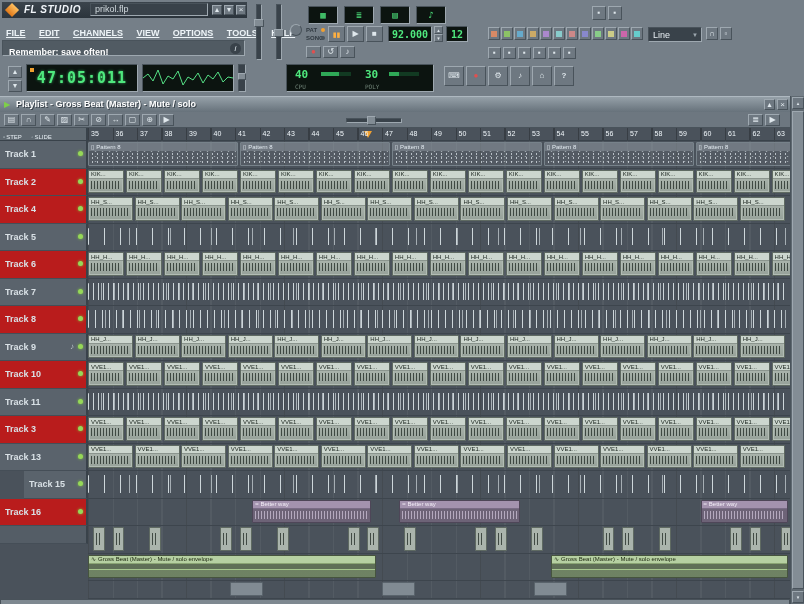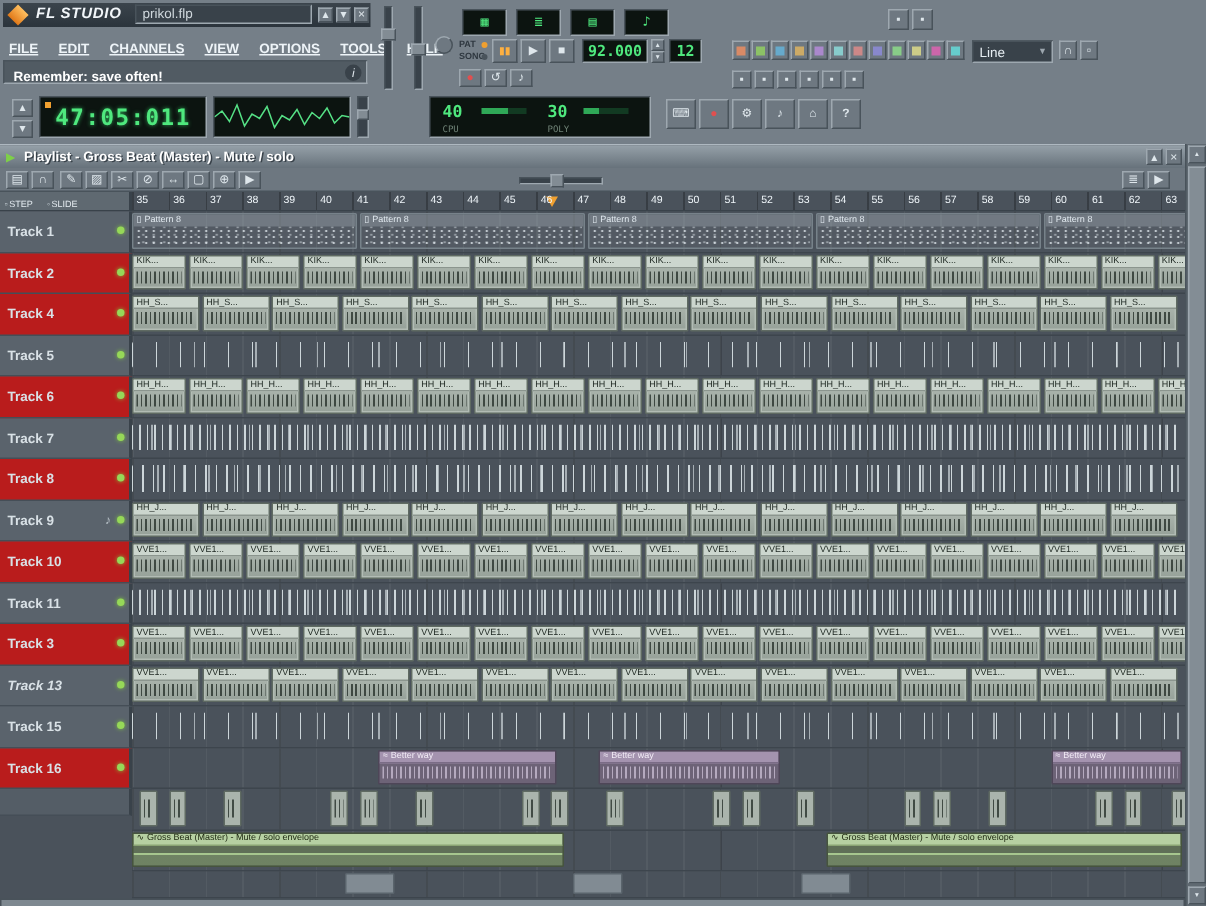--- a/index.html
+++ b/index.html
@@ -371,22 +371,22 @@
         <div class="tname alt" style="height: 27.5px;"><span class="tlabel">Track 2</span><span class="led"></span></div>
         <div class="tname alt" style="height: 27.5px;"><span class="tlabel">Track 4</span><span class="led"></span></div>
         <div class="tname" style="height: 27.5px;"><span class="tlabel">Track 5</span><span class="led"></span></div>
         <div class="tname alt" style="height: 27.5px;"><span class="tlabel">Track 6</span><span class="led"></span></div>
         <div class="tname" style="height: 27.5px;"><span class="tlabel">Track 7</span><span class="led"></span></div>
         <div class="tname alt" style="height: 27.5px;"><span class="tlabel">Track 8</span><span class="led"></span></div>
         <div class="tname" style="height: 27.5px;"><span class="tlabel">Track 9</span><span class="ticon">♪</span><span class="led"></span></div>
         <div class="tname alt" style="height: 27.5px;"><span class="tlabel">Track 10</span><span class="led"></span></div>
         <div class="tname" style="height: 27.5px;"><span class="tlabel">Track 11</span><span class="led"></span></div>
         <div class="tname alt" style="height: 27.5px;"><span class="tlabel">Track 3</span><span class="led"></span></div>
-        <div class="tname" style="height: 27.5px; font-style: italic;"><span class="tlabel">Track 13</span><span class="led"></span></div>
-        <div class="tname" style="height: 27.5px;"><span class="tlabel">Track 15</span><span class="led"></span></div>
+        <div class="tname" style="height: 27.5px;"><span class="tlabel">Track 13</span><span class="led"></span></div>
+        <div class="tname" style="height: 27.5px; margin-left: 24px;"><span class="tlabel">Track 15</span><span class="led"></span></div>
         <div class="tname alt" style="height: 27.5px;"><span class="tlabel">Track 16</span><span class="led"></span></div>
         <div class="tname partial" style="height: 18px;"></div>
       </div>
     <div class="abs" style="left:88px;top:44px;width:702px;">
         <div class="lane" style="height: 27.5px;">
           <div class="clip pattern" style="left: 0px; width: 150.4px;">
             <div class="clip-label">
               <span>▯</span>
               <span>Pattern 8</span>
             </div>

